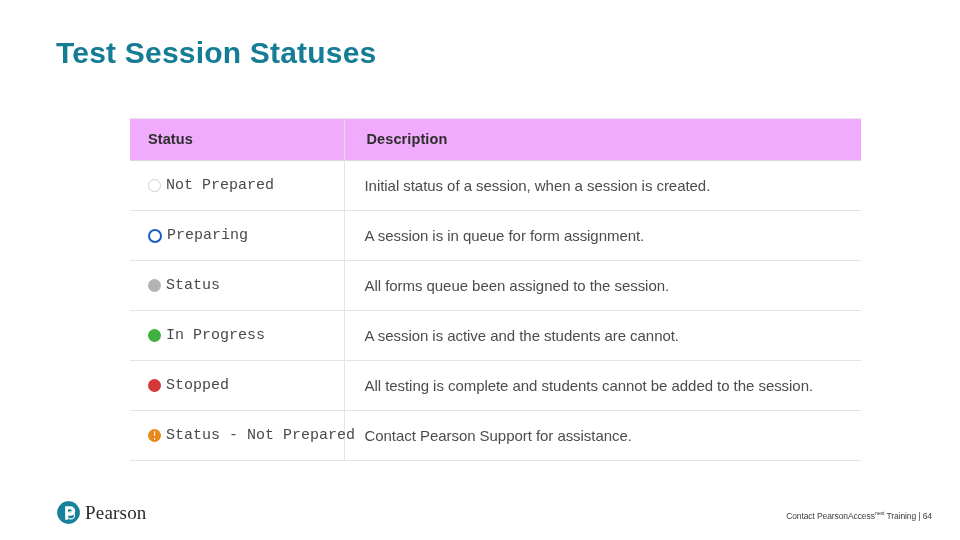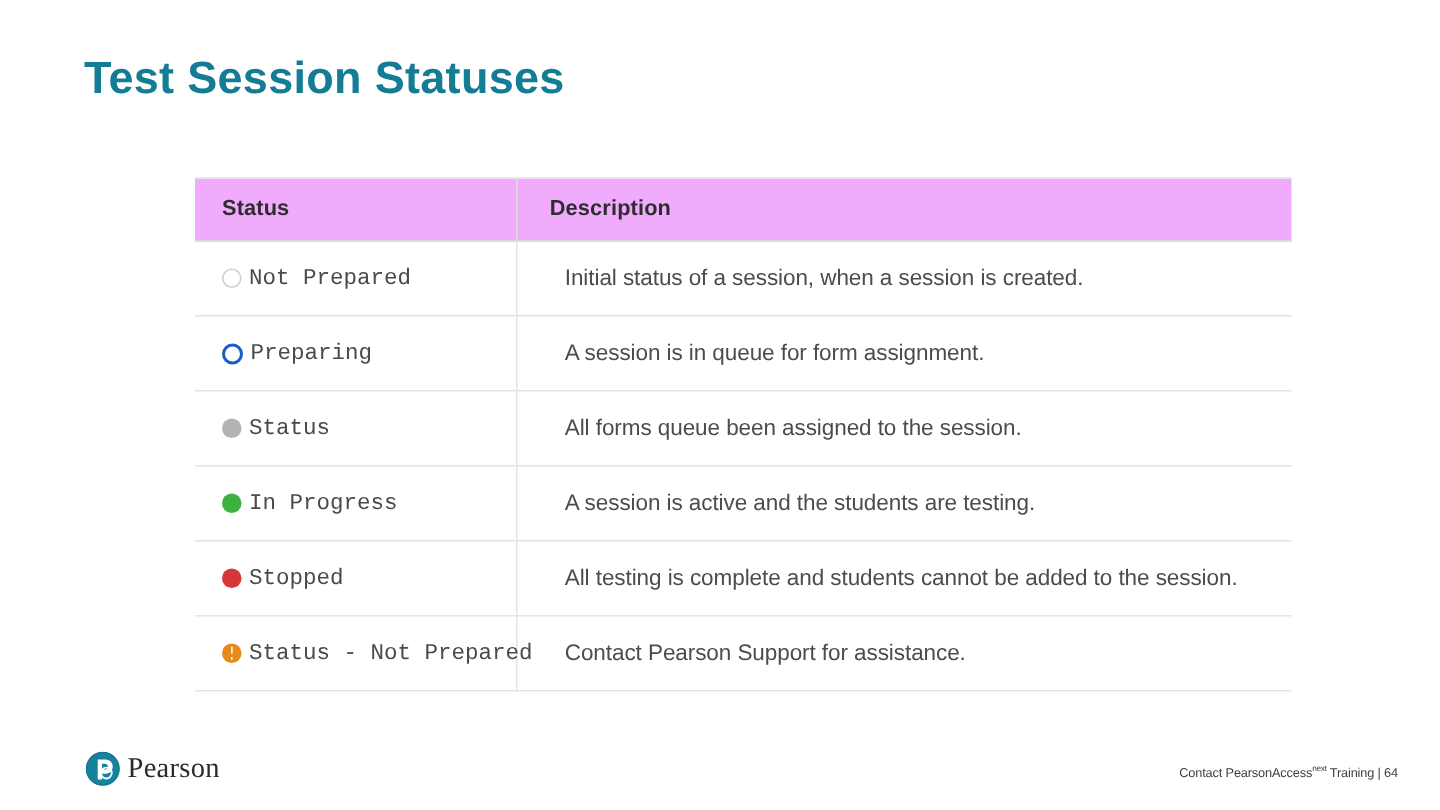--- a/index.html
+++ b/index.html
@@ -59,21 +59,21 @@
     height: 47px;
     vertical-align: middle;
     font-size: 15px;
     color: #4a4a4a;
   }
   .status-table td.cell-status {
     border-right: 1px solid #e4e4e4;
     padding-left: 18px;
   }
   .status-table td.cell-desc {
-    padding-left: 32px;
+    padding-left: 20px;
     color: #4c4c4c;
     letter-spacing: -0.05px;
   }
 
   .status-wrap {
     display: flex;
     align-items: center;
     gap: 5px;
     font-family: Liberation Mono, monospace;
   }
@@ -214,21 +214,21 @@
       <td class="cell-desc">All forms queue been assigned to the session.</td>
     </tr>
 
     <tr>
       <td class="cell-status">
         <div class="status-wrap">
           <span class="dot fill-green"></span>
           <span class="status-label">In Progress</span>
         </div>
       </td>
-      <td class="cell-desc">A session is active and the students are testing.</td>
+      <td class="cell-desc">A session is active and the students are cannot.</td>
     </tr>
 
     <tr>
       <td class="cell-status">
         <div class="status-wrap">
           <span class="dot fill-red"></span>
           <span class="status-label">Stopped</span>
         </div>
       </td>
       <td class="cell-desc">All testing is complete and students cannot be added to the session.</td>

